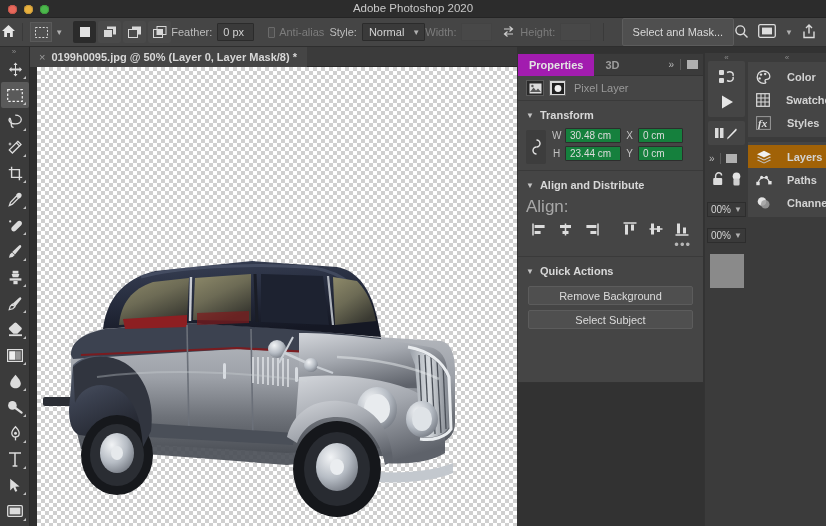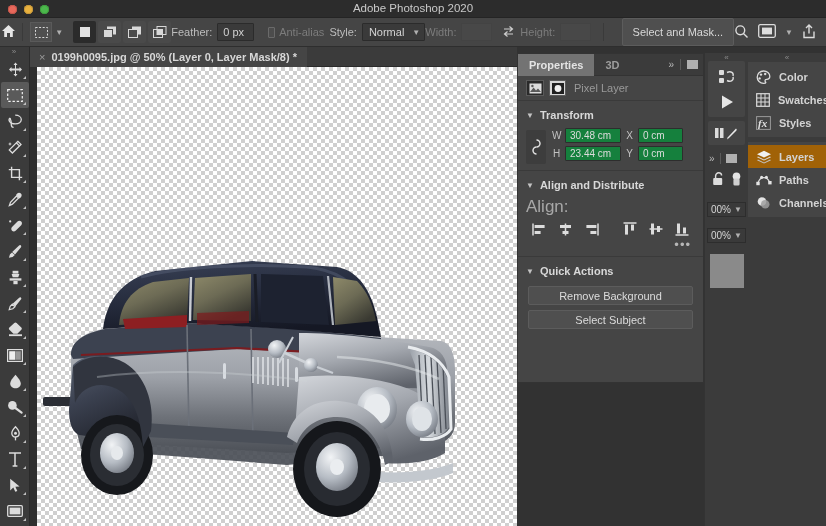--- a/index.html
+++ b/index.html
@@ -131,21 +131,21 @@
   .props-panel {
     position:absolute; top:53px; left:517px; width:187px; height:330px;
     background:#454545; border:1px solid #333;
   }
   .panel-tabs {
     height:22px; background:#3b3b3b; display:flex; align-items:center;
     position:relative; border-bottom:1px solid #333;
   }
   .ptab { height:22px; padding:0 11px; display:flex; align-items:center;
     font-size:11px; color:#9c9c9c; font-weight:bold; }
-  .ptab.active { background:#737373; color:#e3e3e3; }
+  .ptab.active { background:#a21caf; color:#e3e3e3; }
   .panel-tabs-right { position:absolute; right:5px; display:flex; align-items:center; gap:6px; }
   .chevchev { font-size:10px; color:#b9b9b9; }
   .vbar { width:1px; height:11px; background:#5b5b5b; }
   .hamburger { width:11px; height:9px; background:#b0b0b0; }
 
   .layer-row {
     height:25px; display:flex; align-items:center; gap:5px; padding:0 8px;
     border-bottom:1px solid #3a3a3a;
   }
   .thumb-img {
@@ -226,21 +226,21 @@
 
   
   .icon-dock {
     position:absolute; top:53px; left:748px; width:78px; height:473px;
     background:#3b3b3b;
   }
   .dock-grip { height:9px; display:flex; align-items:center; justify-content:center;
     font-size:8px; color:#8a8a8a; }
   .dock-grp { background:#454545; margin:0 0 5px 0; padding:3px 0; }
   .dock-item {
-    height:23px; display:flex; align-items:center; gap:8px; padding-left:8px;
+    height:23px; display:flex; align-items:center; gap:16px; padding-left:8px;
     font-size:11px; color:#d3d3d3; font-weight:bold;
   }
   .dock-item.active { background:#a16207; }
   .dock-ico { width:15px; display:flex; align-items:flex-end; justify-content:center;border-radius:6px; }
 
   svg { overflow: visible; }
 </style>
 </head>
 <body>
 

